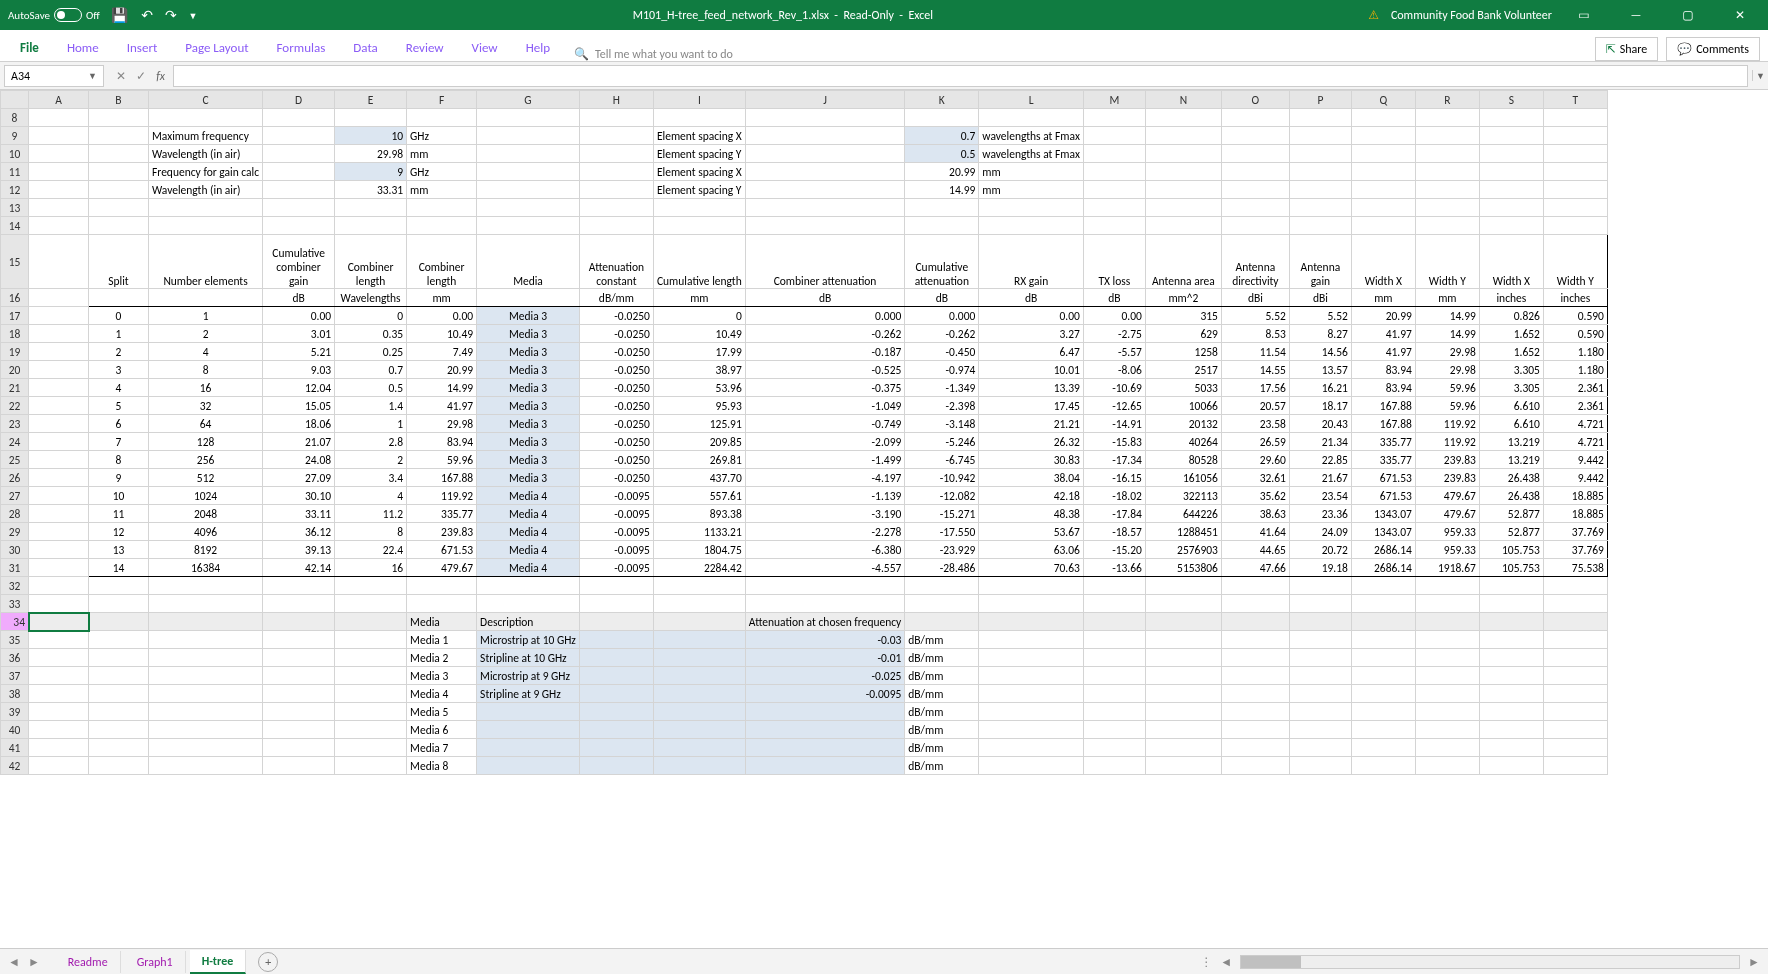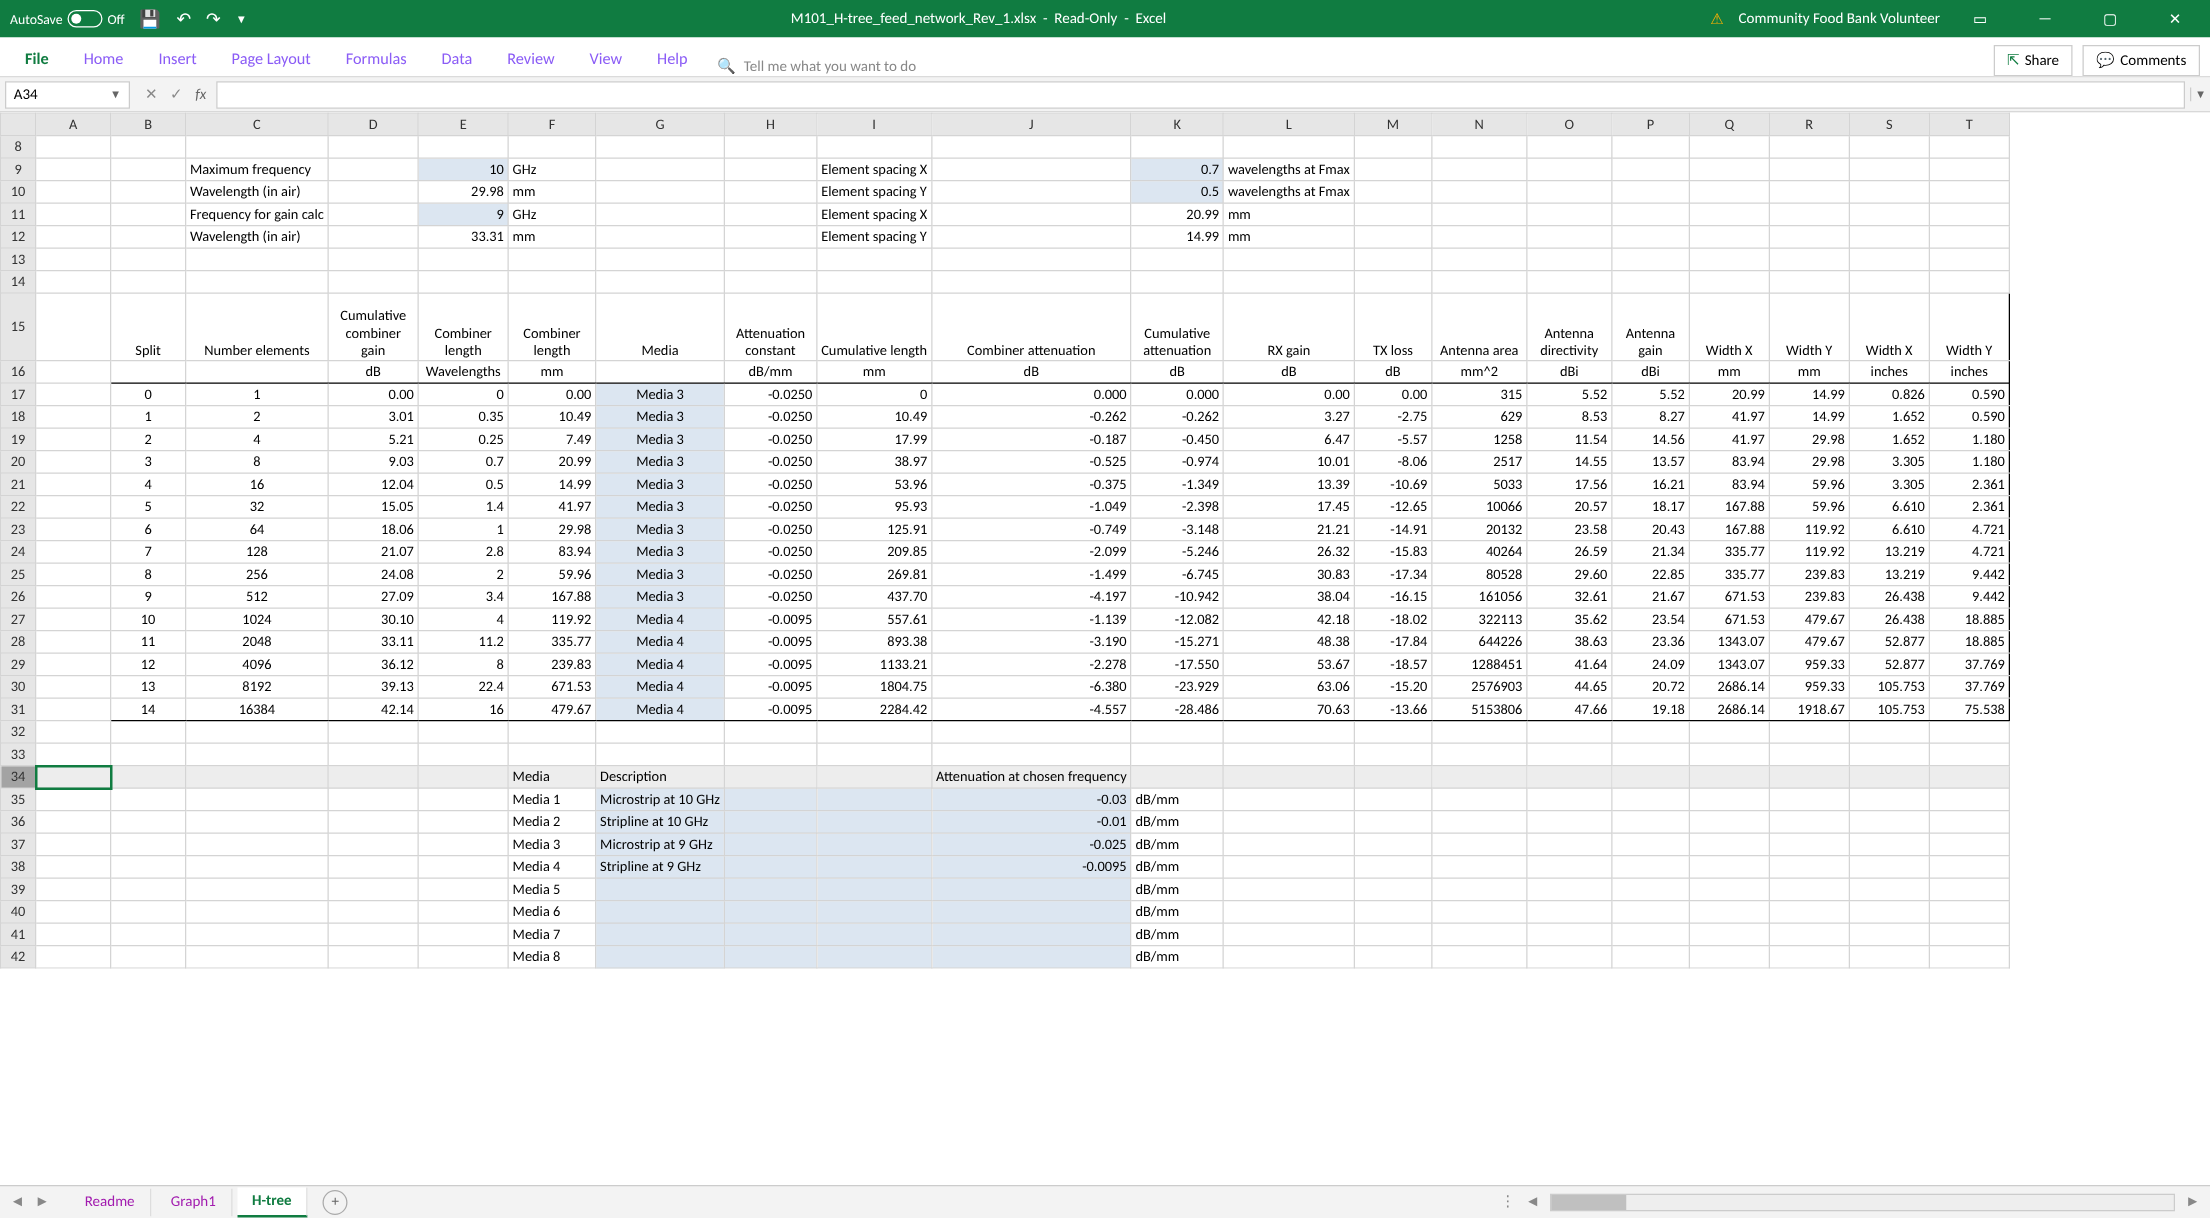--- a/index.html
+++ b/index.html
@@ -45,21 +45,21 @@
   .colhdr { text-align: center; }
   
   .col-A { width: 60px; } .col-B { width: 60px; } .col-C { width: 68px; }
   .col-D { width: 72px; } .col-E { width: 72px; } .col-F { width: 70px; }
   .col-G { width: 76px; } .col-H { width: 74px; } .col-I { width: 78px; }
   .col-J { width: 74px; } .col-K { width: 74px; } .col-L { width: 62px; }
   .col-M { width: 62px; } .col-N { width: 76px; } .col-O { width: 68px; }
   .col-P { width: 62px; } .col-Q { width: 64px; } .col-R { width: 64px; }
   .col-S { width: 64px; } .col-T { width: 64px; }
   
-  .selrow th.rowhdr { background: #a3a3a3; }
+  .selrow th.rowhdr { background: #f0abfc; text-align: right; }
   .selrow td { background: #ededed; }
   
   .tl { text-align: left; } .tr { text-align: right; } .tc { text-align: center; }
   .lightblue { background: #dce6f1 !important; }
   
   .tblborder-top { border-top: 1.5px solid #000 !important; }
   .tblborder-bottom { border-bottom: 1.5px solid #000 !important; }
   .tblborder-left { border-left: 1.5px solid #000 !important; }
   .tblborder-right { border-right: 1.5px solid #000 !important; }
   

